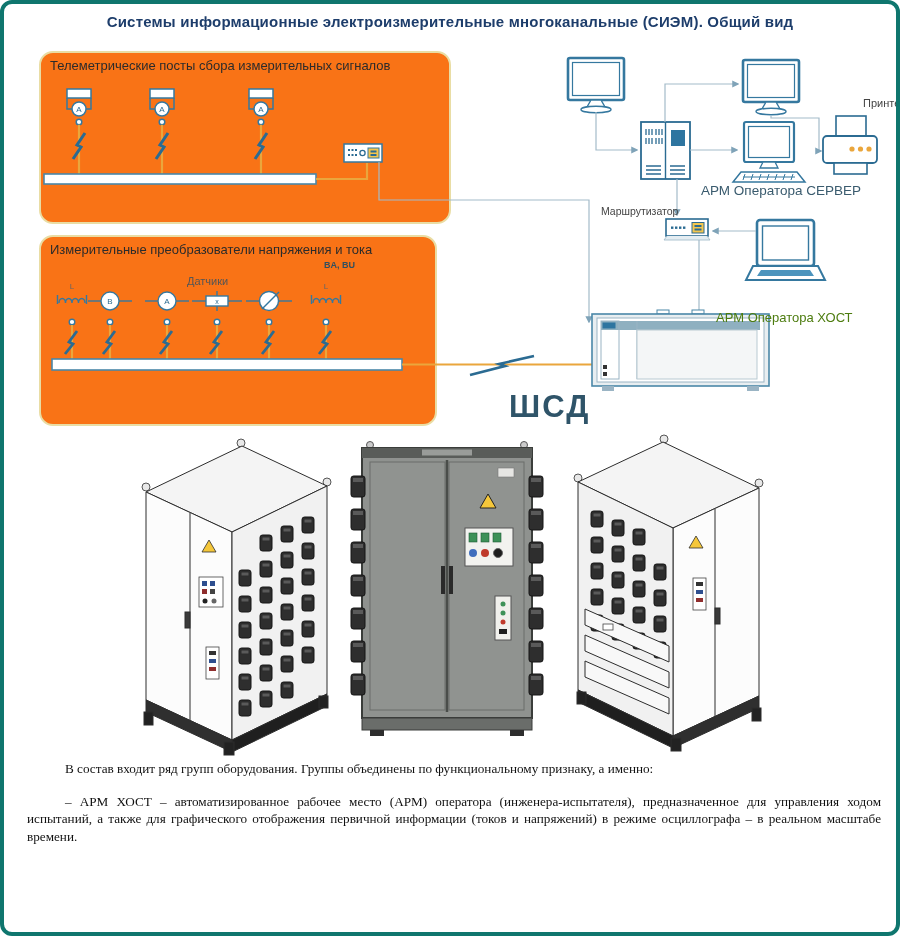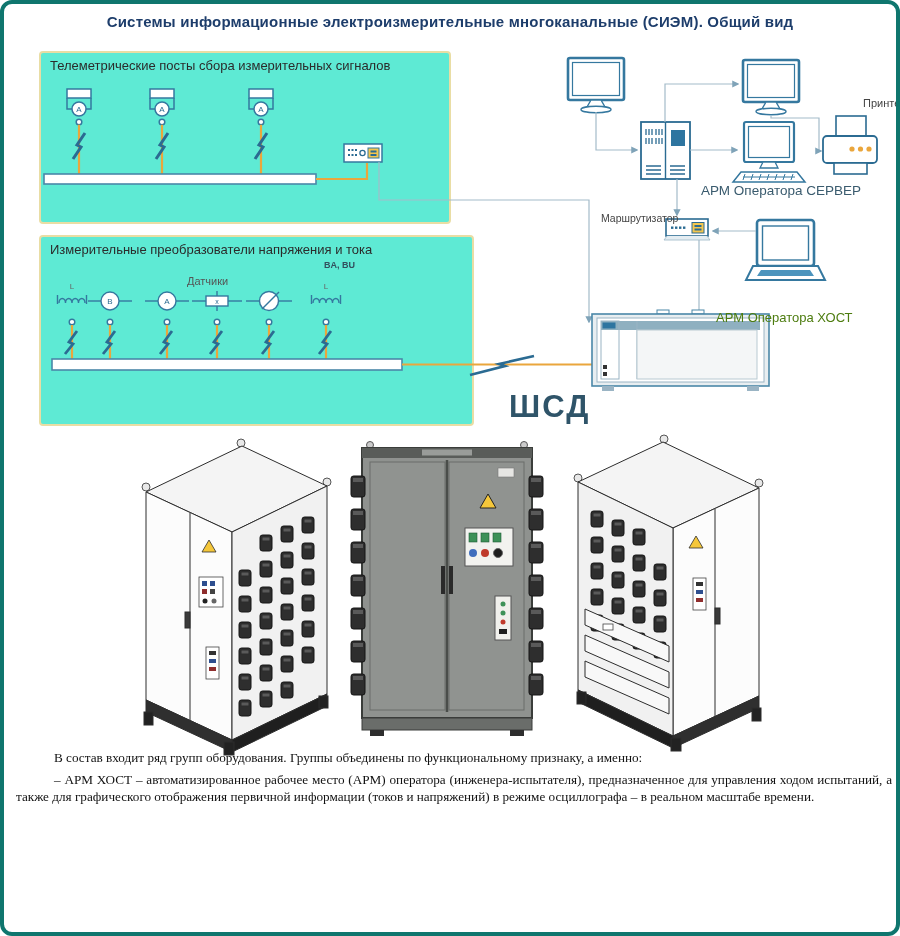--- a/index.html
+++ b/index.html
@@ -6,40 +6,40 @@
   .page{
     position:relative;width:900px;height:936px;background:#ffffff;
     border:4px solid #0f766e;border-radius:12px;box-sizing:border-box;overflow:hidden;
     font-family:"Liberation Sans",sans-serif;
   }
   .title{
     position:absolute;top:9px;left:0;width:100%;text-align:center;
     font-size:15px;font-weight:bold;color:#1d3d6b;letter-spacing:.2px;
   }
   .ybox{
-    position:absolute;border:2px solid #e9dda4;background:#5eead4;border-radius:4px;box-sizing:border-box;
+    position:absolute;border:2px solid #e9dda4;background:#f97316;border-radius:14px;box-sizing:border-box;
   }
   .ybox .blabel{padding:5px 9px;font-size:13px;color:#2b2b2b;}
   #box-telemetry{left:35px;top:47px;width:412px;height:173px;}
-  #box-converters{left:35px;top:231px;width:435px;height:191px;}
+  #box-converters{left:35px;top:231px;width:398px;height:191px;}
   .floating{position:absolute;color:#444;}
   #lbl-babu{left:320px;top:256px;font-size:9px;color:#33505e;font-weight:bold;}
   #lbl-sensors{left:183px;top:271px;font-size:11px;color:#555;}
   #lbl-printer{left:823px;top:93px;font-size:11px;padding-left:36px;}
-  #lbl-router{left:597px;top:201px;font-size:10.5px;margin-top:7px;}
+  #lbl-router{left:597px;top:201px;font-size:10.5px;}
   #lbl-arm-server{left:697px;top:179px;font-size:13.5px;color:#3a5b6e;}
   #lbl-arm-host{left:712px;top:284px;font-size:13px;color:#4d7c0f;margin-top:22px;}
   #lbl-shsd{left:505px;top:385px;font-size:31px;color:#2f5469;font-weight:700;letter-spacing:2px;}
   svg#diagram{position:absolute;left:0;top:0;pointer-events:none;}
   .desc{
     position:absolute;left:8px;top:741px;width:884px;
     font-family:"Liberation Serif",serif;font-size:13.2px;line-height:1.33;color:#111;
     text-align:justify;
   }
-  .desc p{margin:4px;text-indent:38px;}
+  .desc p{margin:15px;text-indent:38px;}
 </style>
 </head>
 <body>
 
 <div class="page">
 
   <div class="title">Системы информационные электроизмерительные многоканальные (СИЭМ). Общий вид</div>
 
   <div class="ybox" id="box-telemetry">
     <div class="blabel">Телеметрические посты сбора измерительных сигналов</div>

